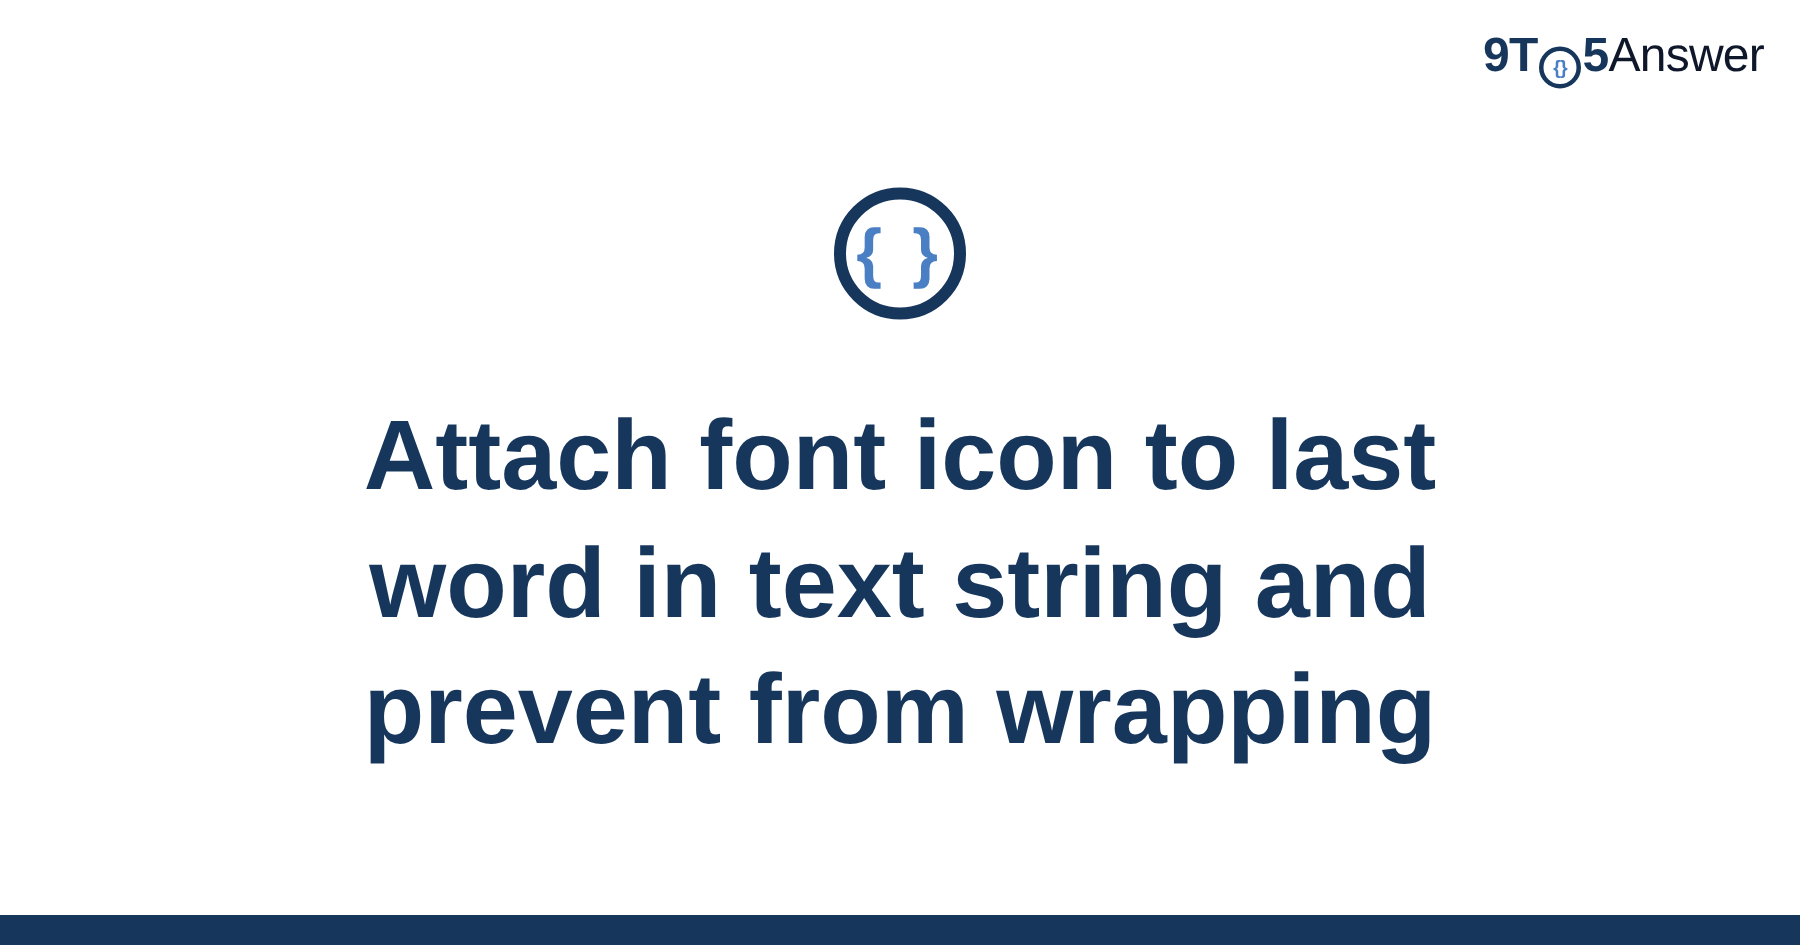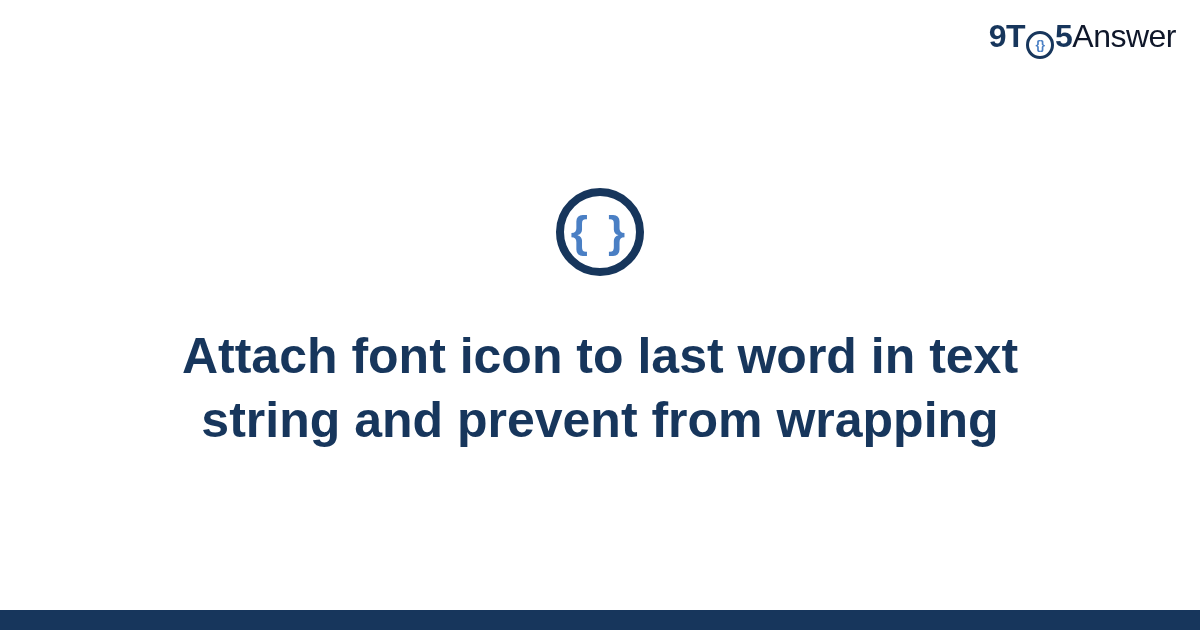--- a/index.html
+++ b/index.html
@@ -77,21 +77,21 @@
     }
     .braces {
       font-size: 44px;
       font-weight: 900;
       color: #4a7fc4;
       letter-spacing: 4px;
       line-height: 1;
       font-family: 'Arial Black', Arial, sans-serif;
     }
     .title {
-      font-size: 50px;
+      font-size: 66px;
       font-weight: 700;
       color: #17365c;
       text-align: center;
       line-height: 1.28;
       max-width: 880px;
       padding: 0 20px;
     }
     .footer-bar {
       position: absolute;
       bottom: 0;

